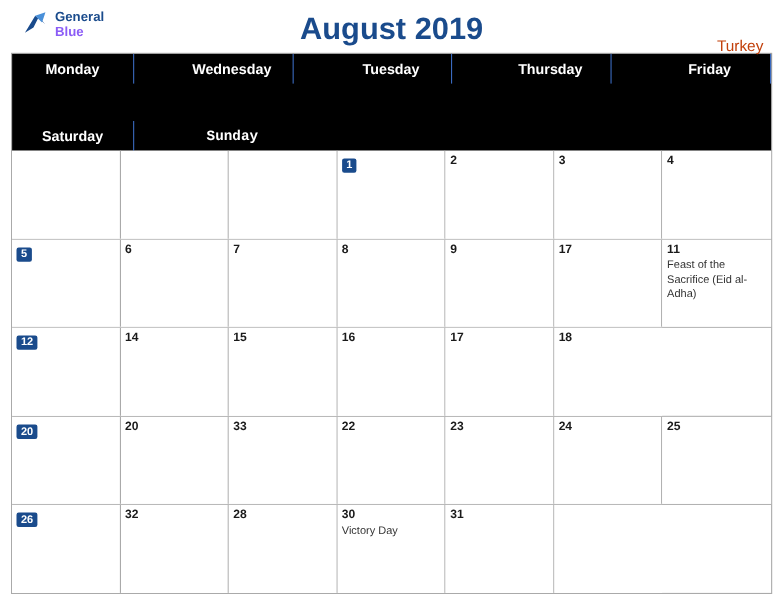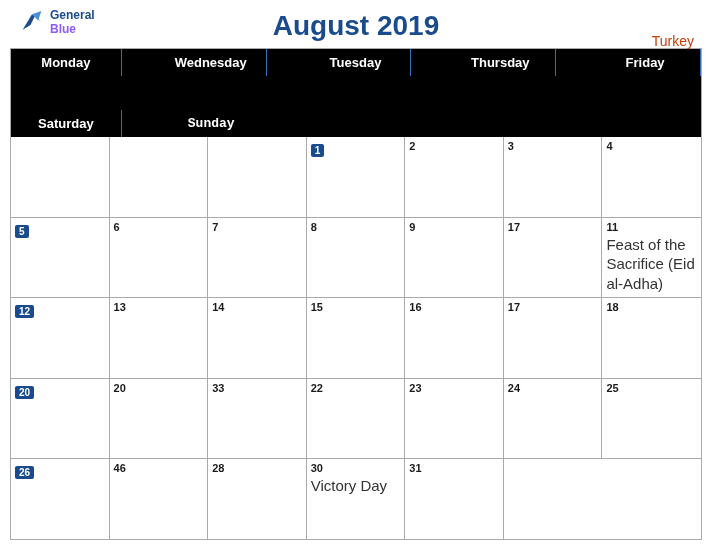--- a/index.html
+++ b/index.html
@@ -99,21 +99,21 @@
       min-height: 72px;
     }
     .day-cell:last-child { border-right: none; }
     .day-number {
       font-size: 11px;
       color: #1a1a1a;
       font-weight: bold;
       display: block;
     }
     .event-text {
-      font-size: 15px;
+      font-size: 10px;
       color: #333;
       margin-top: 2px;
       line-height: 1.3;
     }
     .week-row .day-cell:first-child .day-number,
     .week-row .day-cell .day-number {
     }
     
     .blue-num {
       display: inline-block;
@@ -188,23 +188,20 @@
             <span class="day-number">17</span>
           </div>
           <div class="day-cell">
             <span class="day-number">11</span>
             <div class="event-text">Feast of the Sacrifice (Eid al-Adha)</div>
           </div>
         </div>
         <div class="week-row">
           <div class="day-cell"><span class="blue-num">12</span></div>
           <div class="day-cell">
-            <span class="day-number">13</span>
-          </div>
-          <div class="day-cell">
             <span class="day-number">14</span>
           </div>
           <div class="day-cell">
             <span class="day-number">15</span>
           </div>
           <div class="day-cell">
             <span class="day-number">16</span>
           </div>
           <div class="day-cell">
             <span class="day-number">17</span>
@@ -230,21 +227,21 @@
           <div class="day-cell">
             <span class="day-number">24</span>
           </div>
           <div class="day-cell">
             <span class="day-number">25</span>
           </div>
         </div>
         <div class="week-row">
           <div class="day-cell"><span class="blue-num">26</span></div>
           <div class="day-cell">
-            <span class="day-number">46</span>
+            <span class="day-number">32</span>
           </div>
           <div class="day-cell">
             <span class="day-number">28</span>
           </div>
           <div class="day-cell">
             <span class="day-number">30</span>
             <div class="event-text">Victory Day</div>
           </div>
           <div class="day-cell">
             <span class="day-number">31</span>

